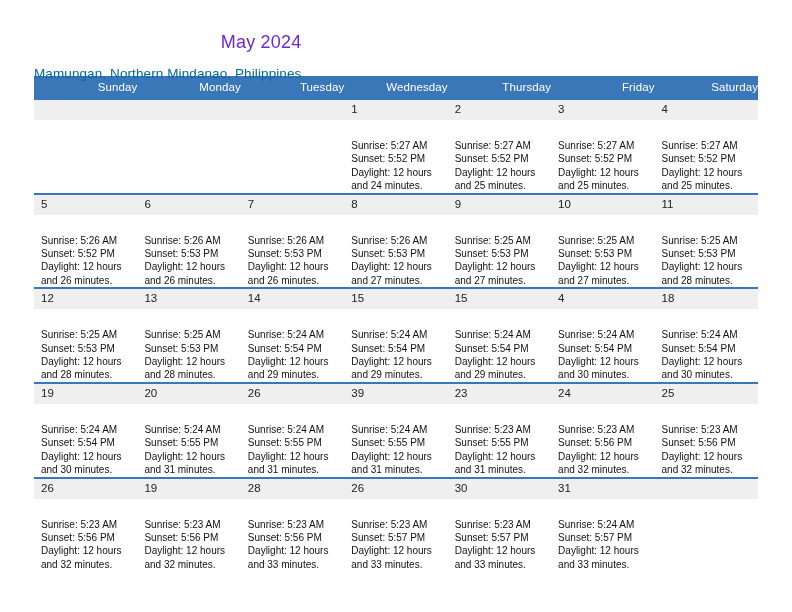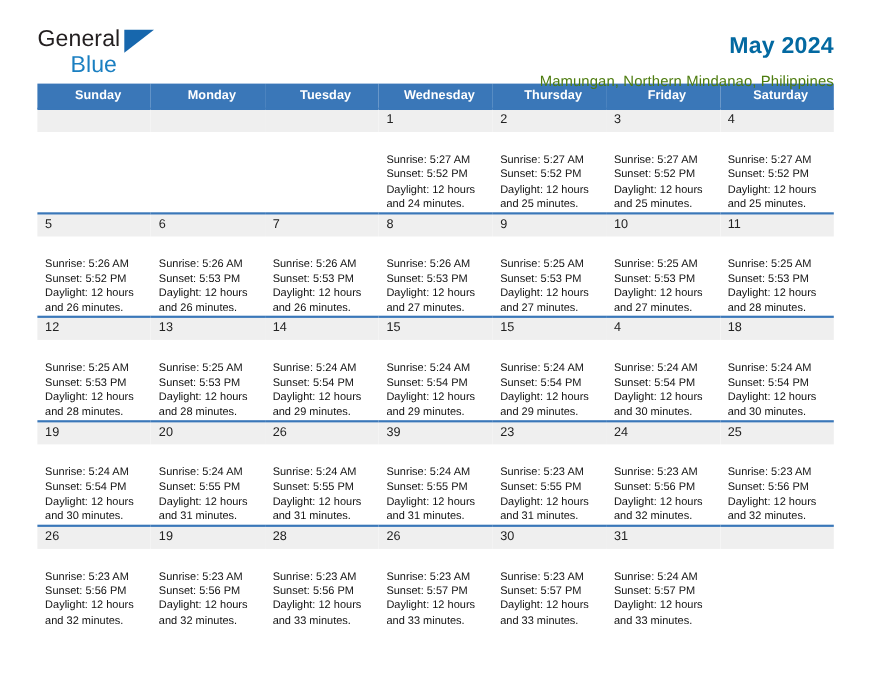--- a/index.html
+++ b/index.html
@@ -49,47 +49,47 @@
   .brand-tri {
     position: absolute;
     left: 79px;
     top: 3px;
     width: 0; height: 0;
     border-left: 27px solid #1767ad;
     border-bottom: 21px solid transparent;
   }
   .titles { text-align: right; padding-top: 2px; }
   .month-title {
-    font-size: 21px;
-    font-weight: bold;
-    color: #0369a1;
+    font-size: 18px;
+    font-weight: normal;
+    color: #6d28d9;
     line-height: 32px;
     letter-spacing: .2px;
   }
   .subtitle {
     font-size: 13.5px;
-    color: #4d7c0f;
+    color: #0369a1;
     line-height: 20px;
     margin-top: 6px;
     letter-spacing: .1px;
   }
 
   
   .cal {
     width: 724px;
     border-collapse: collapse;
     table-layout: fixed;
     margin-top: 6px;
   }
   .cal th {
     background: #3a77b8;
     color: #ffffff;
-    font-weight: bold;
+    font-weight: normal;
     font-size: 11.5px;
-    text-align: center;
+    text-align: right;
     padding: 5px 0 5px 7px;
     height: 21px;
     letter-spacing: .1px;
   }
   .cal td {
     width: 103.43px;
     height: 89px;
     vertical-align: top;
     border-top: 2px solid #3a77b8;
     padding: 0;
@@ -113,25 +113,20 @@
   }
   .info div { white-space: nowrap; }
   td.empty .daynum { color: transparent; }
 </style>
 </head>
 <body>
 
 <div class="page">
 
   <div class="top">
-    <div class="brand">
-      <span class="brand-general">General</span>
-      <span class="brand-blue">Blue</span>
-      <span class="brand-tri"></span>
-    </div>
     <div class="titles">
       <div class="month-title">May 2024</div>
       <div class="subtitle">Mamungan, Northern Mindanao, Philippines</div>
     </div>
   </div>
 
   <table class="cal">
     <thead>
       <tr>
         <th>Sunday</th>

